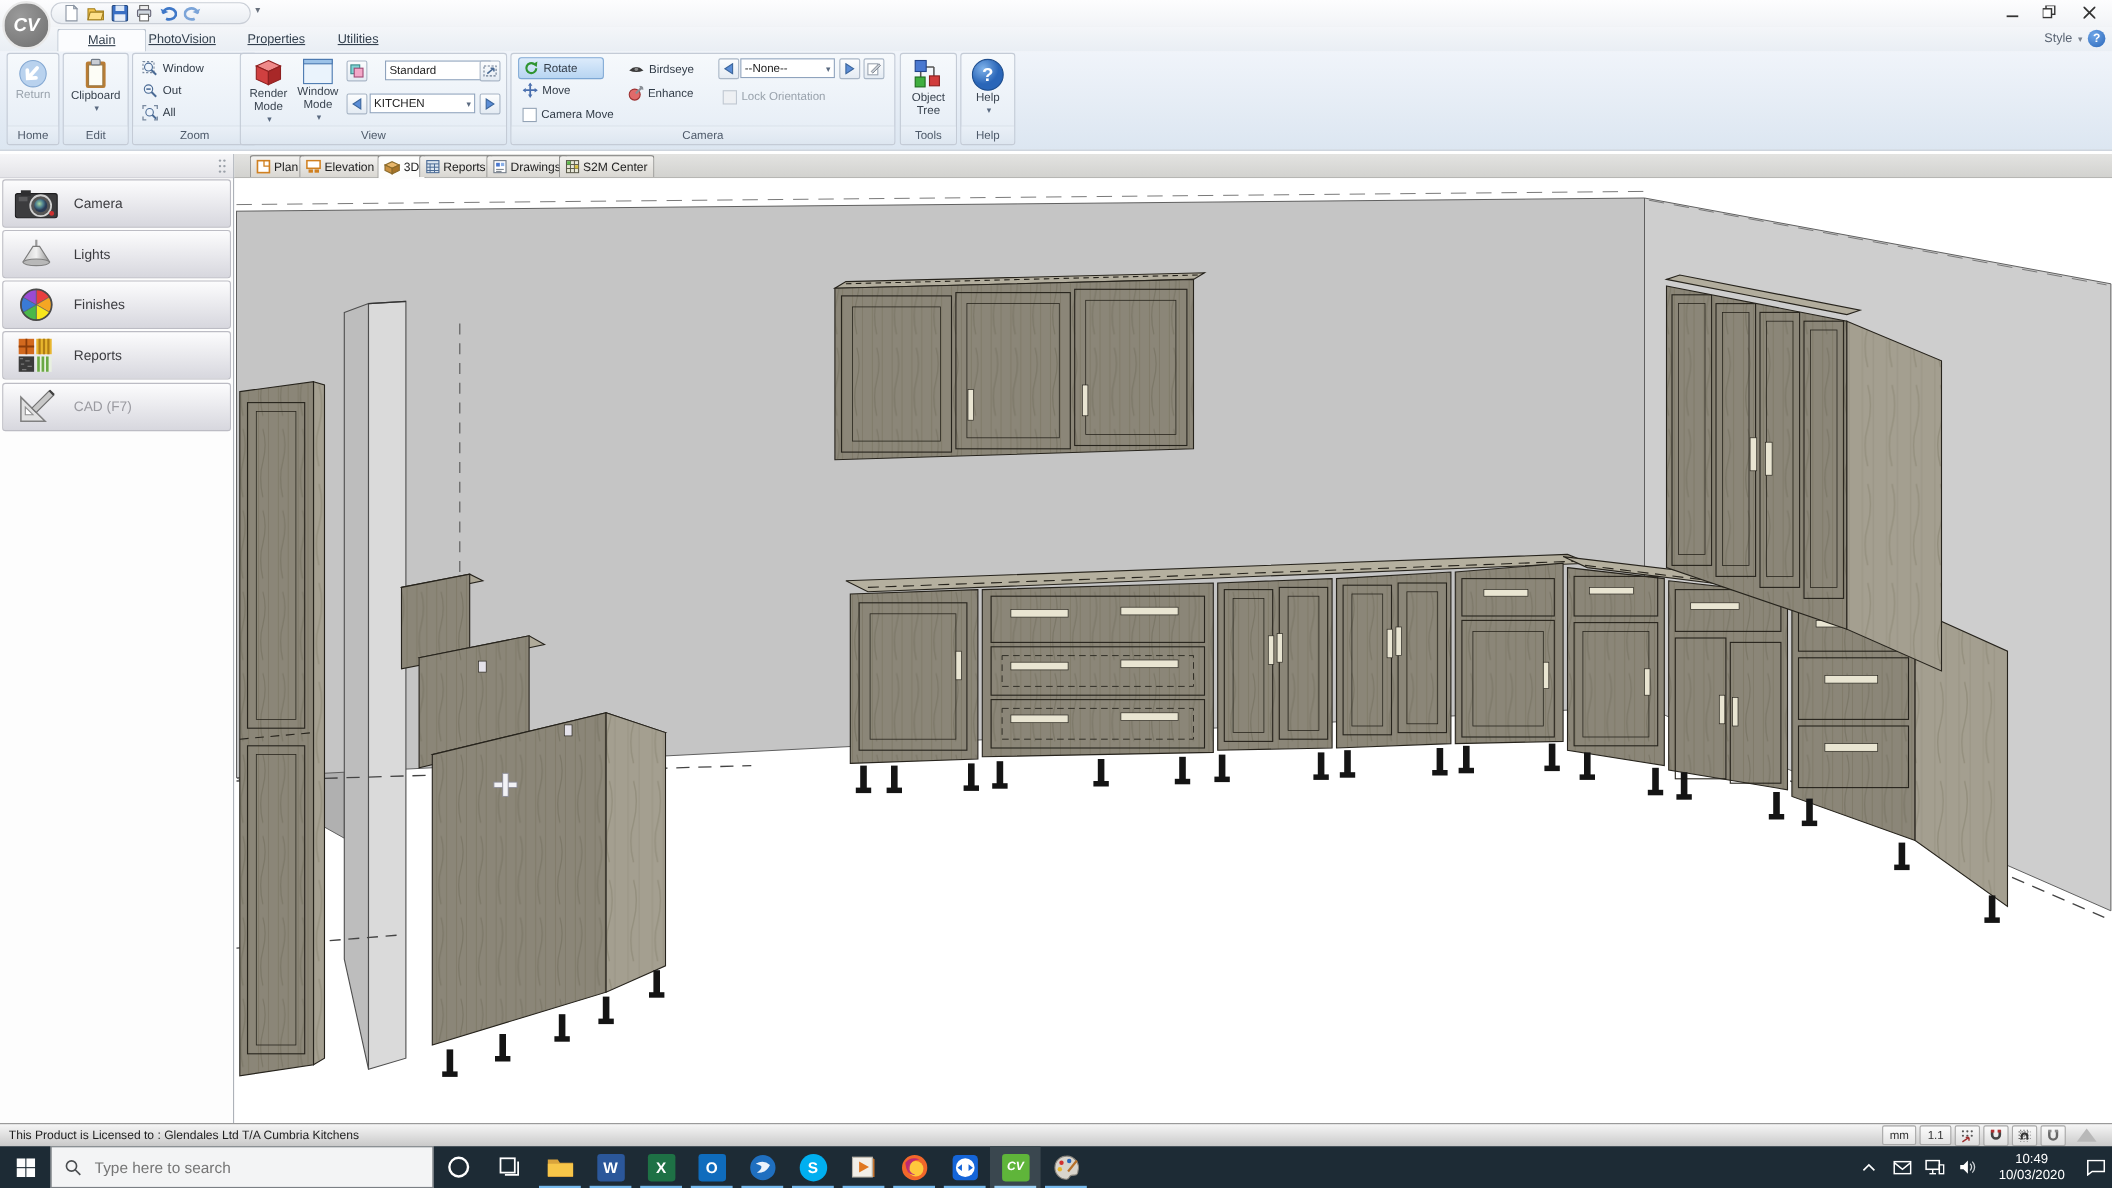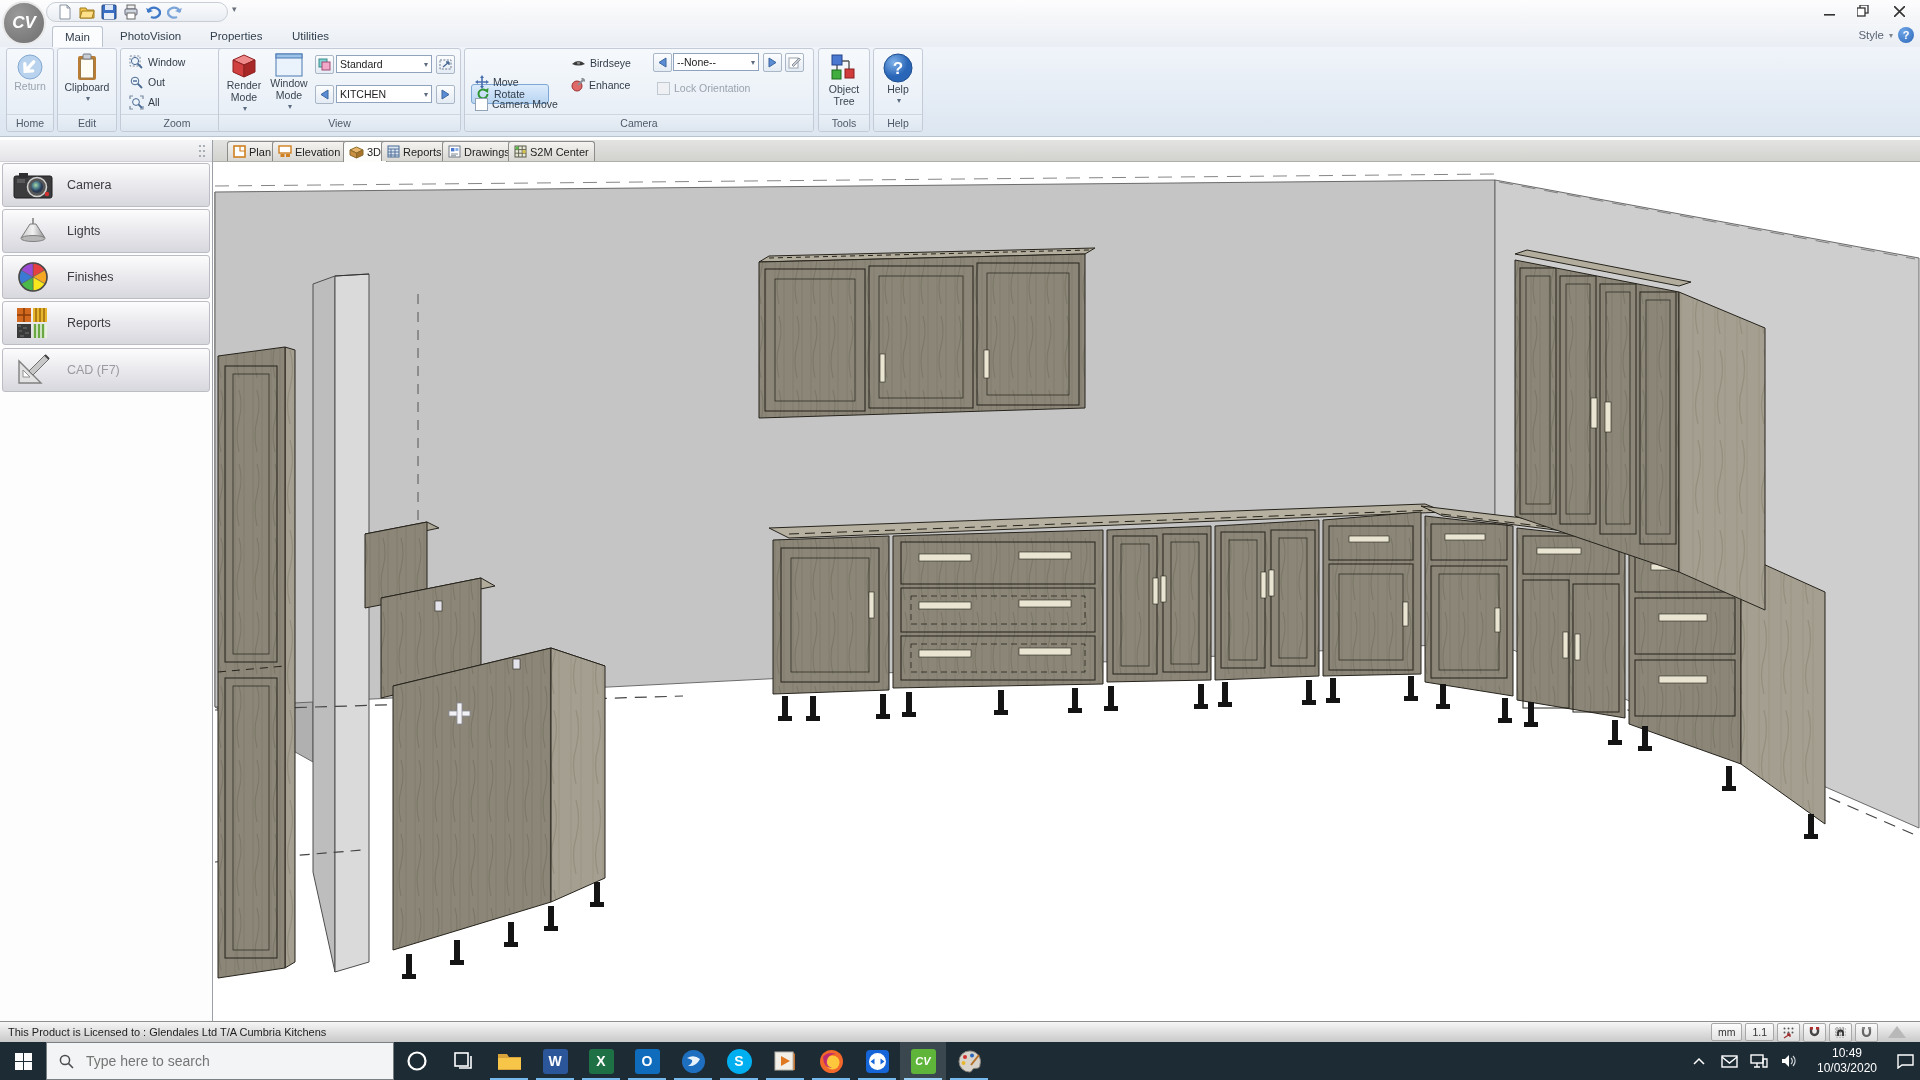--- a/index.html
+++ b/index.html
@@ -9,21 +9,21 @@
   #titlebar{left:0;top:0;width:1920px;height:24px;background:linear-gradient(#fdfdfe,#f2f4f7);border-bottom:1px solid #e3e6ea;}
   #logo{left:2px;top:1px;width:40px;height:40px;border-radius:50%;background:radial-gradient(circle at 35% 30%,#9a9a9a,#6e6e6e);
     border:2px solid #e8e8e8;color:#fff;font-weight:bold;font-style:italic;font-size:17px;display:flex;align-items:center;justify-content:center;z-index:30;}
   #qat{left:46px;top:2px;height:20px;width:182px;border:1px solid #c9ced6;border-radius:10px;background:linear-gradient(#fafbfd,#e9edf2);
     display:flex;align-items:center;gap:6px;padding:0 10px;box-sizing:border-box;}
   .qicon{width:16px;height:16px;display:block;}
   #qat-custom{left:232px;top:4px;font-size:9px;color:#68707c;}
   .wbtn{top:0;width:30px;height:22px;display:flex;align-items:center;justify-content:center;color:#444;}
   
   #menubar{left:0;top:24px;width:1920px;height:23px;background:linear-gradient(#f4f6f9,#e9eef4);}
-  .mtab{top:2px;height:20px;padding:0 12px;display:flex;align-items:center;font-size:11.5px;color:#33404e;}
+  .mtab{top:2px;height:20px;padding:0 27px;display:flex;align-items:center;font-size:11.5px;color:#33404e;text-decoration:underline;}
   .mtab.active{background:#fbfcfe;border:1px solid #bac3cf;border-bottom:none;border-radius:3px 3px 0 0;}
   #style-box{right:6px;top:3px;display:flex;align-items:center;gap:5px;font-size:11.5px;color:#5a6473;}
   .helpdot{width:16px;height:16px;border-radius:50%;background:radial-gradient(circle at 35% 30%,#6fa6e8,#2a66b8);color:#fff;
     font-size:11px;font-weight:bold;display:flex;align-items:center;justify-content:center;}
   
   #ribbon{left:0;top:47px;width:1920px;height:89px;background:linear-gradient(#f0f4fa,#dce6f1);border-bottom:1px solid #b9c3d0;}
   .rgroup{top:1px;height:84px;border:1px solid #c4cbd6;border-radius:3px;background:linear-gradient(#f6f9fc,#e4ecf5);box-sizing:border-box;}
   .glabel{position:absolute;left:0;right:0;bottom:0;height:16px;font-size:10.5px;color:#4e5a6a;text-align:center;line-height:16px;
     border-top:1px solid #cfd6e0;background:linear-gradient(#eaf0f7,#dde6f0);border-radius:0 0 3px 3px;}
   .bigbtn{display:flex;flex-direction:column;align-items:center;font-size:10.5px;color:#3a4450;line-height:12px;text-align:center;}
@@ -202,21 +202,21 @@
       </svg>
       <span>Window Mode</span>
     </div>
     <div class="abs" style="left:96px;top:6px;width:143px;">
       <div class="arrbtn abs" style="left:0;top:0;">
         <svg width="13" height="13" viewBox="0 0 13 13">
             <rect x="1" y="1" width="8" height="8" fill="#7fd4d4" stroke="#3a8a8a"></rect>
             <rect x="4" y="4" width="8" height="8" fill="#f2a8c8" stroke="#a04a74"></rect>
           </svg>
       </div>
-      <div class="combo abs" style="left:21px;top:0;width:96px;">
+      <div class="combo abs" style="left:35px;top:0;width:96px;">
         <span>Standard</span>
           <span class="car">▾</span>
       </div>
       <div class="arrbtn abs" style="left:121px;top:0;">
         <svg width="13" height="13" viewBox="0 0 13 13">
             <rect x="1" y="2" width="11" height="9" fill="none" stroke="#6a7a90" stroke-dasharray="2 1.4"></rect>
             <path d="M4 9 L10 4 M10 4 h-3 M10 4 v3" stroke="#4a6a94" stroke-width="1.4" fill="none"></path>
           </svg>
       </div>
     </div>
@@ -233,21 +233,21 @@
       <div class="arrbtn abs" style="left:121px;top:0;">
         <svg width="11" height="11" viewBox="0 0 11 11">
             <path d="M2 1 L9 5.5 L2 10 Z" fill="#5b8dd6" stroke="#3c669c"></path>
           </svg>
       </div>
     </div>
     <div class="glabel">View</div>
   </div>
 
   <div class="rgroup abs" style="left:464px;width:350px;">
-    <div class="smallrow hl abs" style="left:6px;top:3px;width:68px;padding:0 4px;margin-top:32px;">
+    <div class="smallrow hl abs" style="left:6px;top:3px;width:68px;padding:0 4px;">
       <svg width="14" height="14" viewBox="0 0 14 14">
           <path d="M11.5 7a4.5 4.5 0 1 1-2-3.8" fill="none" stroke="#2f9432" stroke-width="2"></path>
           <path d="M12.5 1 L12 6 L8 3.5 Z" fill="#2f9432"></path>
         </svg>
       <span>Rotate</span>
     </div>
     <div class="smallrow abs" style="left:10px;top:24px;">
       <svg width="14" height="14" viewBox="0 0 14 14">
           <path d="M7 0 L9 3 H5 Z M7 14 L5 11 H9 Z M0 7 L3 5 V9 Z M14 7 L11 9 V5 Z" fill="#4a6fae"></path>
           <path d="M7 2.5 V11.5 M2.5 7 H11.5" stroke="#4a6fae" stroke-width="1.6"></path>

